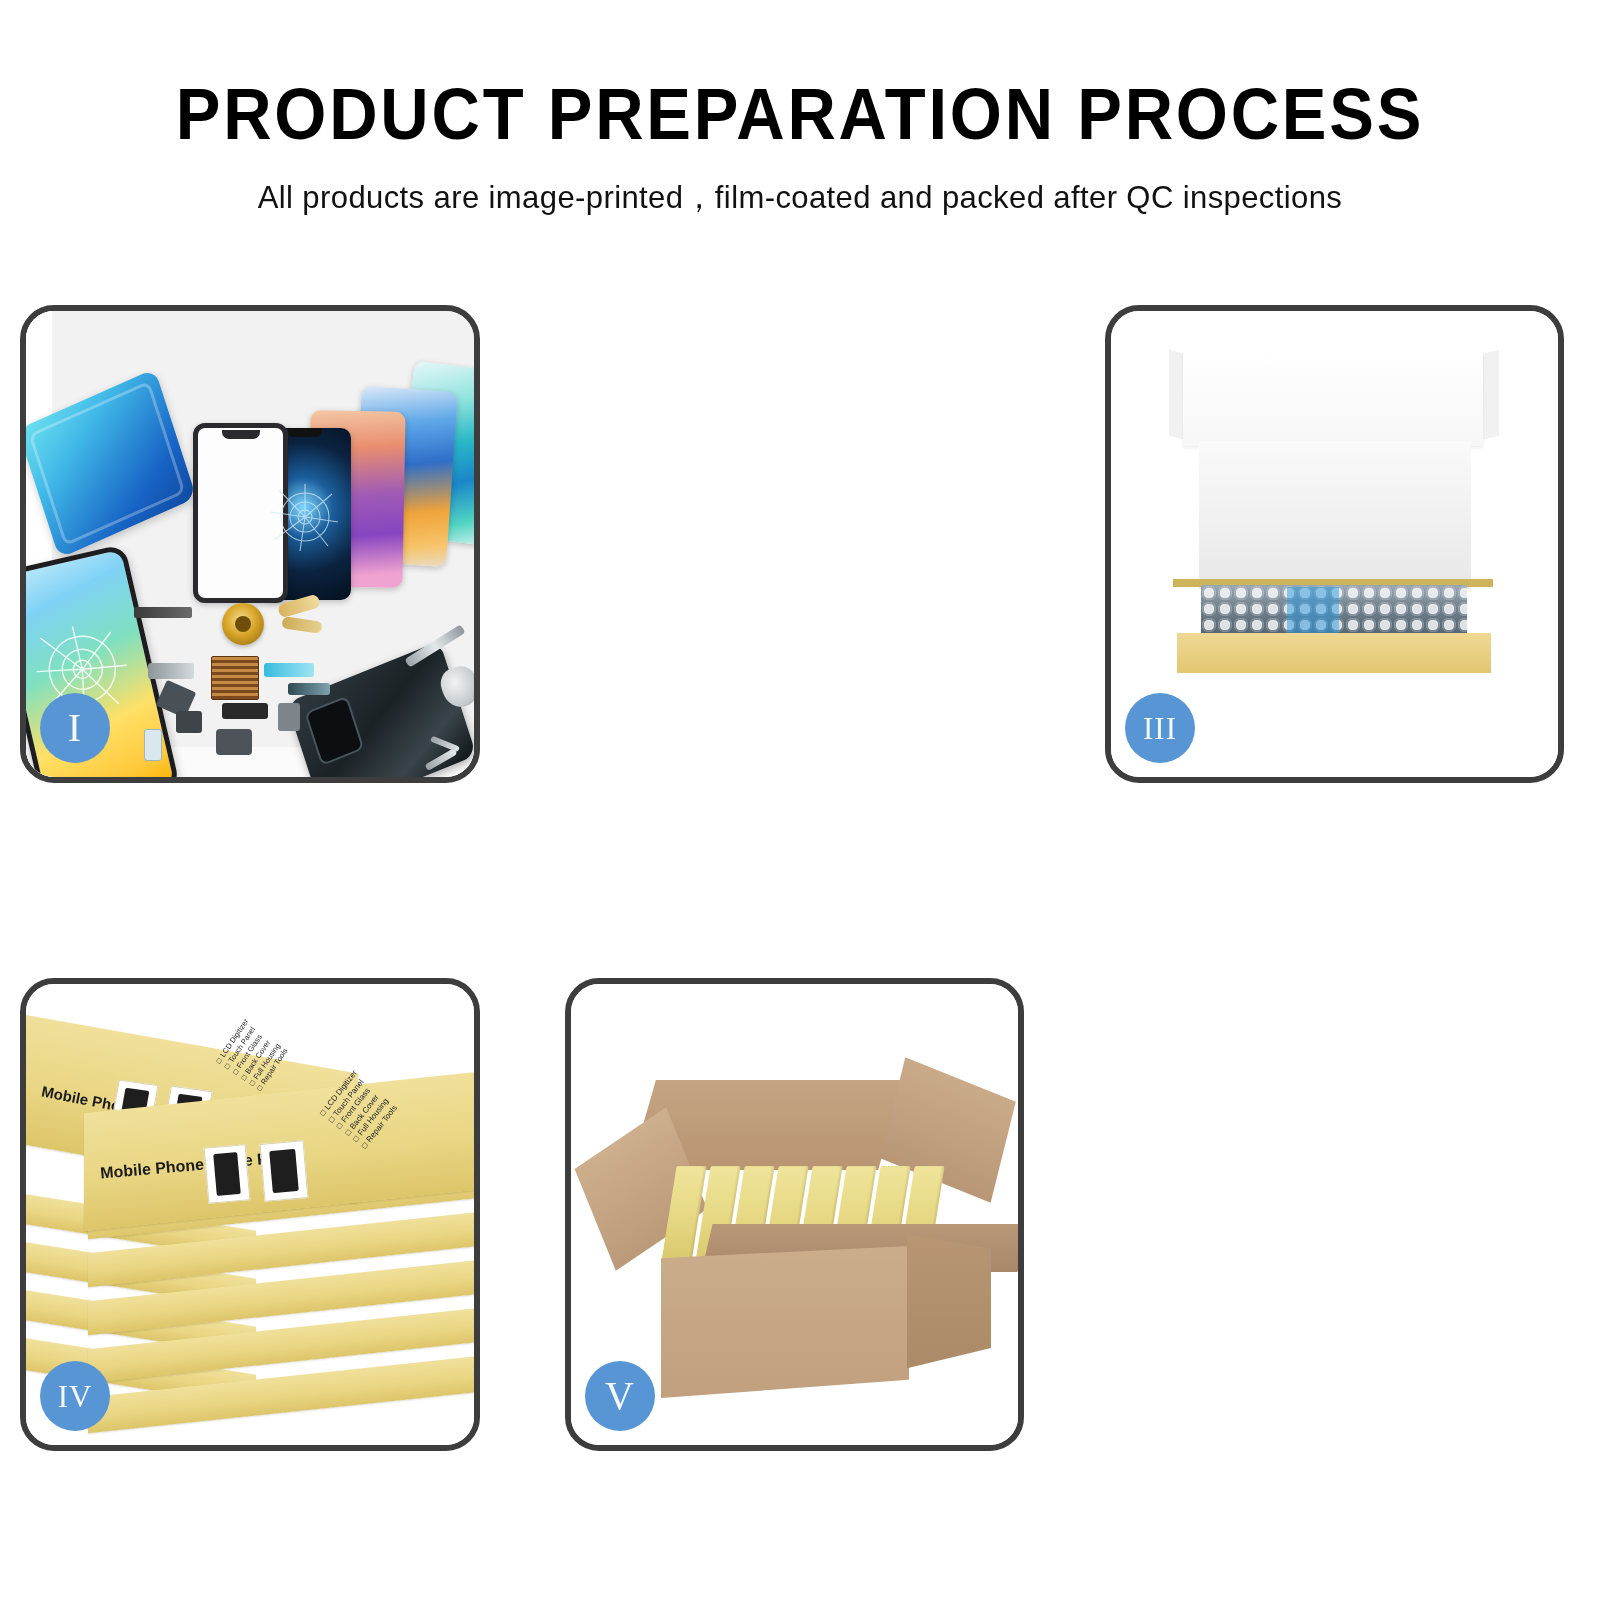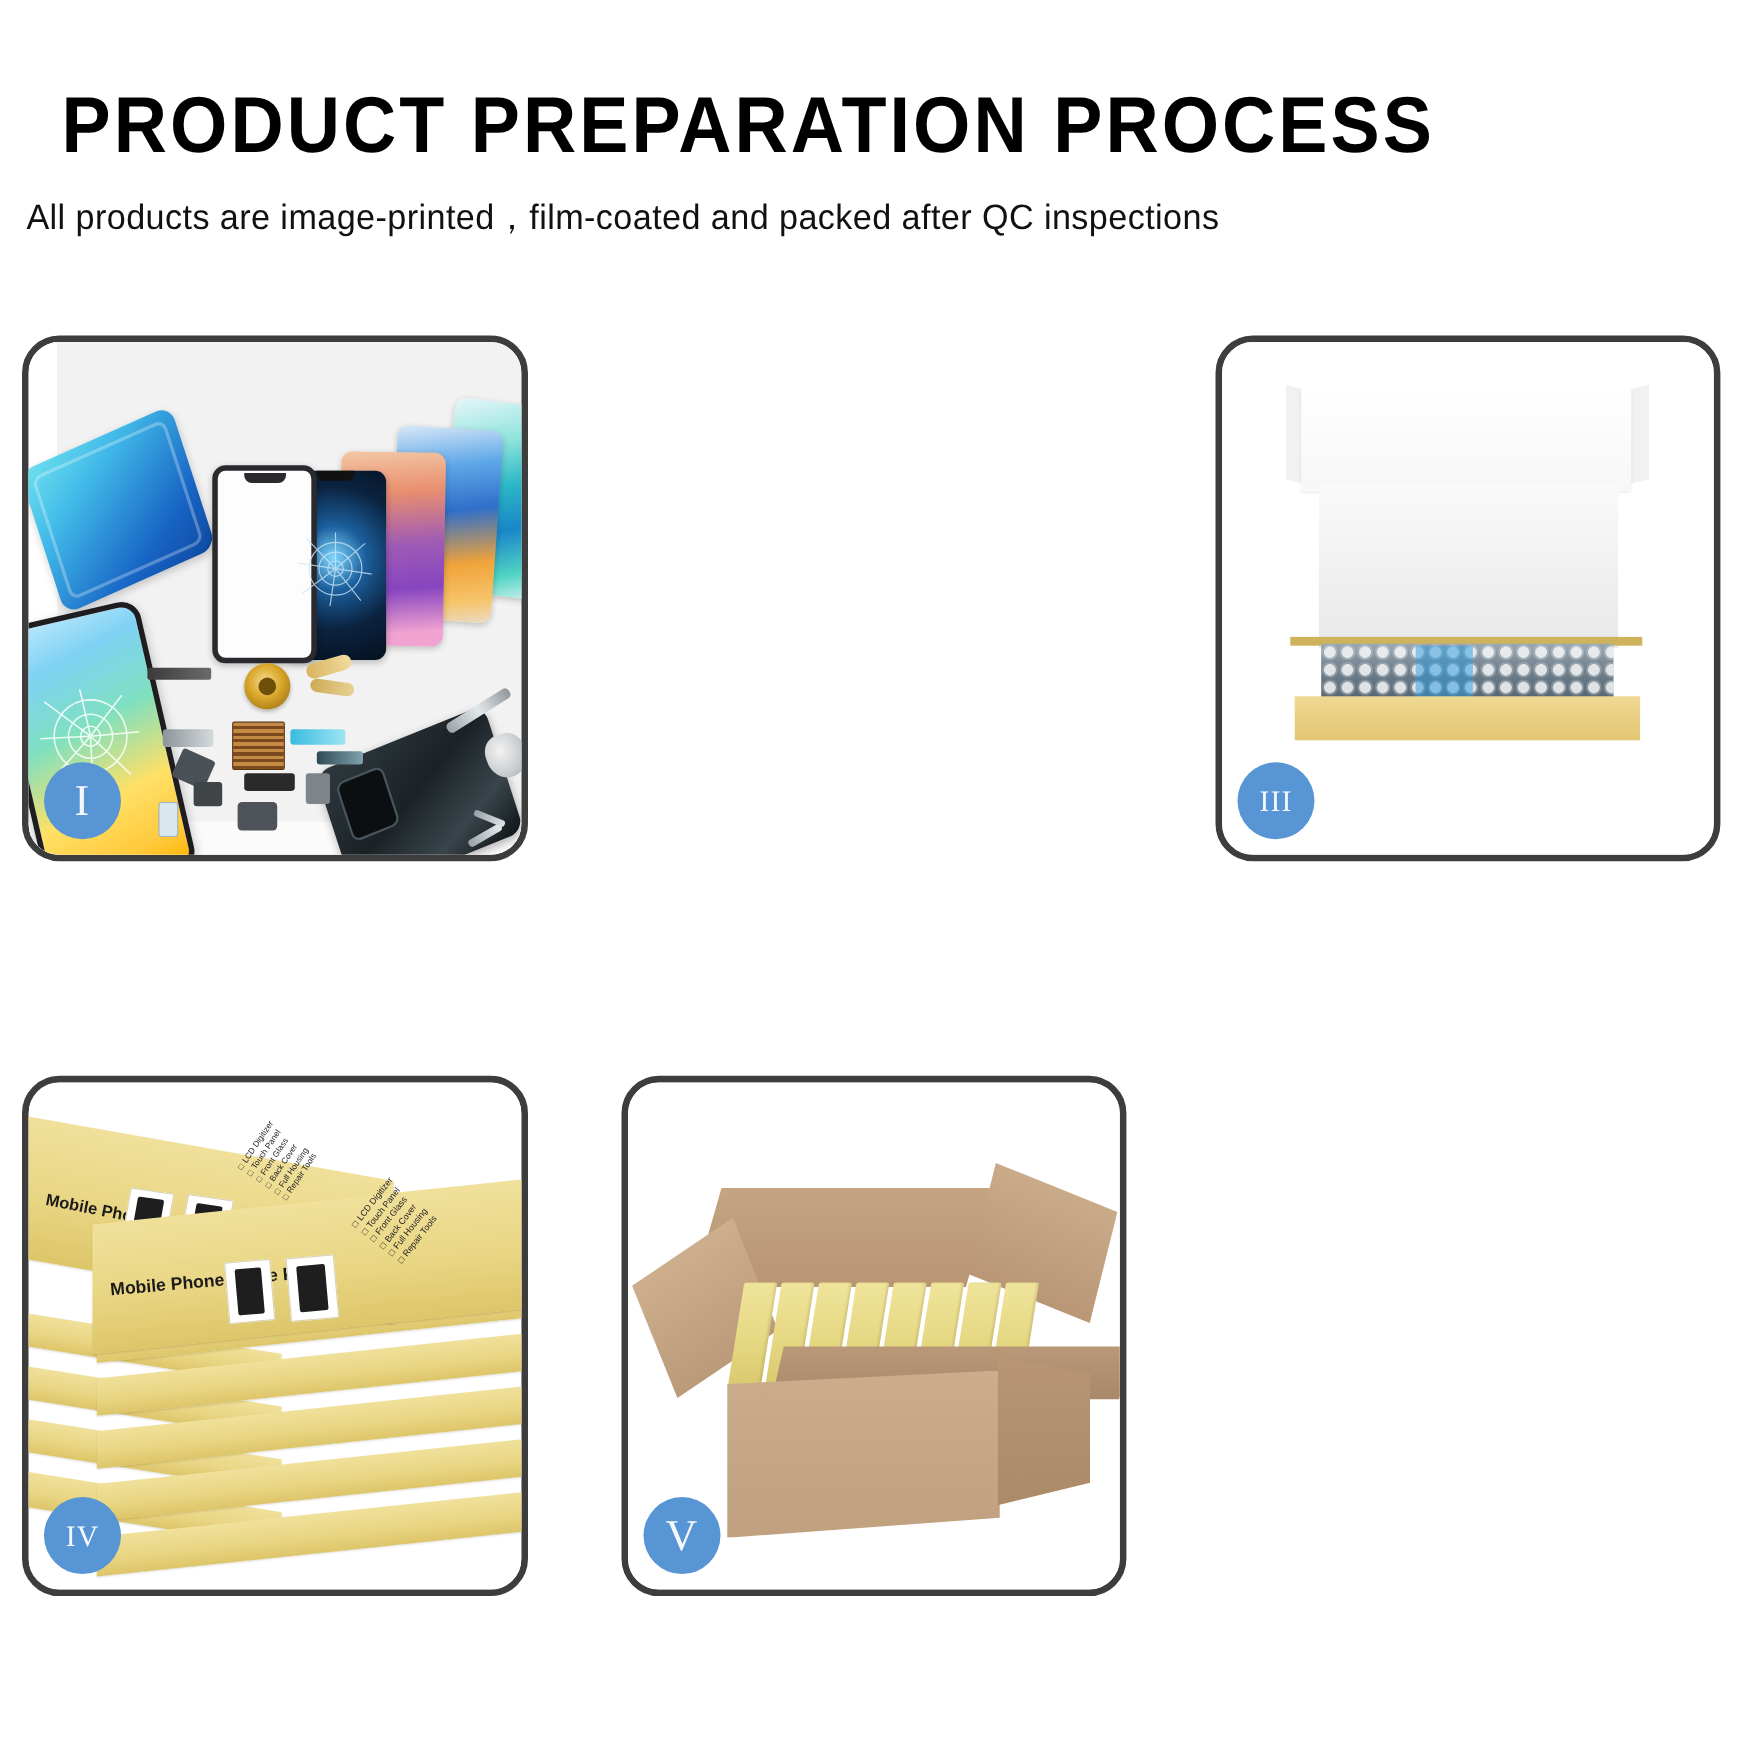--- a/index.html
+++ b/index.html
@@ -12,20 +12,21 @@
     height: 1600px;
     font-family: "Liberation Sans", sans-serif;
     overflow: hidden;
     position: relative;
   }
 
   
   .header {
     width: 1600px;
     padding-top: 78px;
+    text-align: center;
   }
   .page-title {
     font-family: "Liberation Sans", sans-serif;
     font-size: 72px;
     font-weight: 700;
     letter-spacing: 3px;
     color: #000000;
     line-height: 1.0;
     transform: scaleX(0.93);
     transform-origin: center;
@@ -89,21 +90,21 @@
     justify-content: center;
     z-index: 40;
   }
   .step-badge span {
     font-family: "Liberation Serif", serif;
     font-size: 40px;
     color: #f4f8fc;
     line-height: 1;
     letter-spacing: 1px;
   }
-  .step-badge.small span { font-size: 27px; }
+  .step-badge.small span { font-size: 31px; }
 
   
   
   
   .p1-bg { position:absolute; inset:0; background:#f2f2f2; }
   .p1-white-l { position:absolute; left:0; top:0; width:26px; height:100%; background:#ffffff; }
   .p1-white-b { position:absolute; left:0; bottom:0; width:100%; height:30px; background:#fbfbfb; }
 
   .phone {
     position: absolute;

